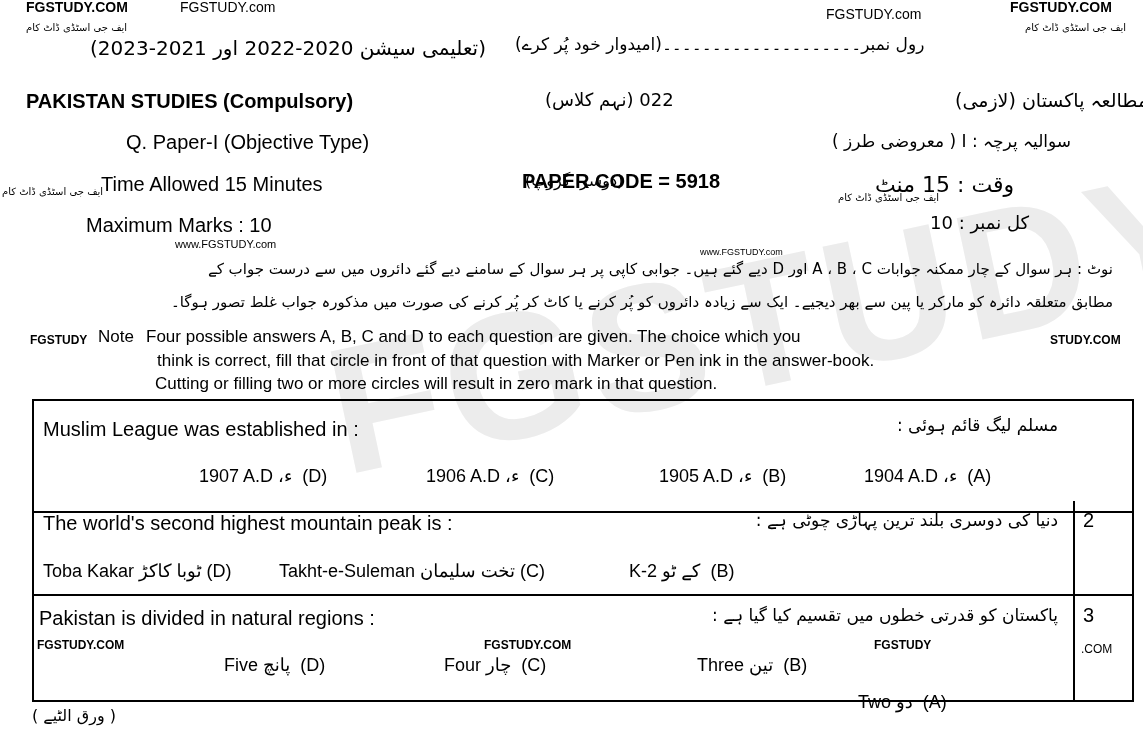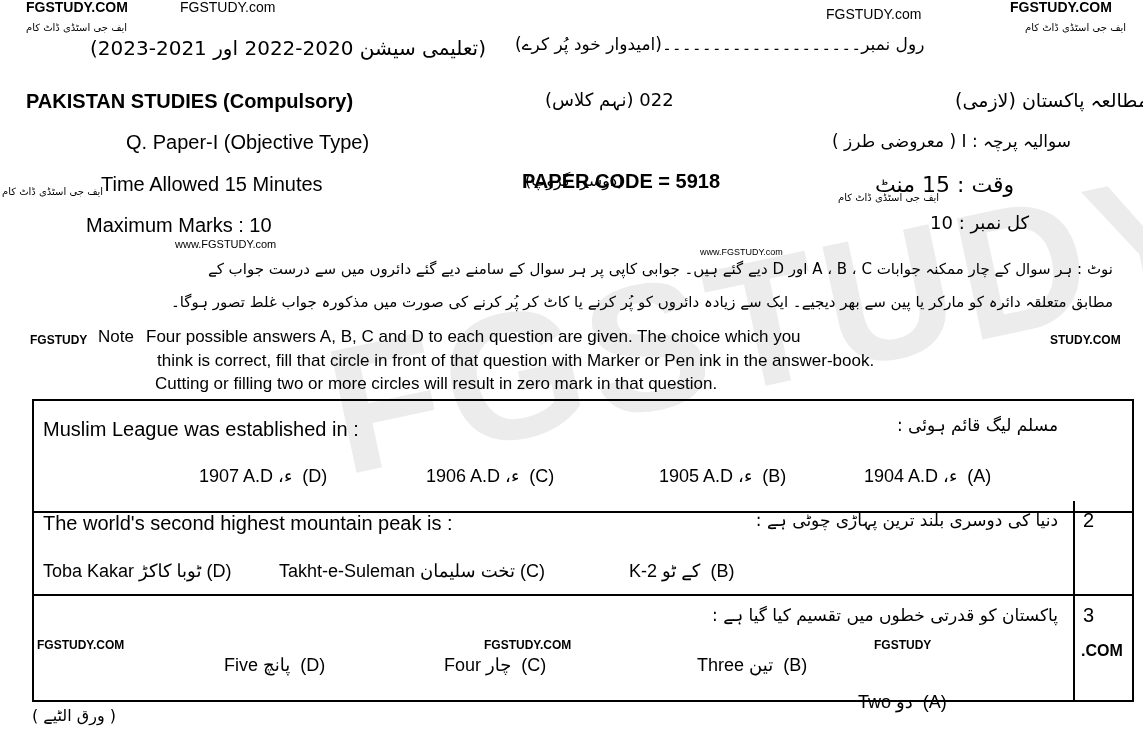--- a/index.html
+++ b/index.html
@@ -113,20 +113,21 @@
     <div class="abs opt" style="left:595px;top:59px;">
       <span>K-2 کے ٹو</span>&nbsp;
       <span>(B)</span>
     </div>
     <div class="numcol">
       <span class="numtxt">2</span>
     </div>
   </div>
 
   <div class="row" style="top:195px;height:104px;">
+    <div class="abs q-en" style="left:5px;top:11px;">Pakistan is divided in natural regions :</div>
     <div class="abs urdu urdu-q" style="right:74px;top:9px;">پاکستان کو قدرتی خطوں میں تقسیم کیا گیا ہے :</div>
     <div class="abs" style="left:3px;top:42px;font-weight:bold;font-size:12px;">FGSTUDY.COM</div>
     <div class="abs" style="left:450px;top:42px;font-weight:bold;font-size:12px;">FGSTUDY.COM</div>
     <div class="abs" style="left:840px;top:42px;font-weight:bold;font-size:12px;">FGSTUDY</div>
     <div class="abs opt" style="left:190px;top:58px;">
       <span>Five پانچ</span>&nbsp;
       <span>(D)</span>
     </div>
     <div class="abs opt" style="left:410px;top:58px;">
       <span>Four چار</span>&nbsp;
@@ -135,18 +136,18 @@
     <div class="abs opt" style="left:663px;top:58px;">
       <span>Three تین</span>&nbsp;
       <span>(B)</span>
     </div>
     <div class="abs opt" style="left:824px;top:58px;margin-top:37px;">
       <span>Two دو</span>&nbsp;
       <span>(A)</span>
     </div>
     <div class="numcol">
       <span class="numtxt">3</span>
-      <span class="abs" style="left:6px;top:46px;font-weight:bold;font-size:16px;">.COM</span>
+      <span class="abs" style="left:6px;top:46px;font-weight:normal;font-size:12px;">.COM</span>
     </div>
   </div>
 </div>
 
 <div class="abs urdu z1" style="left:32px;top:706px;font-size:16px;">( ورق الٹیے )</div>
 
 </body></html>

